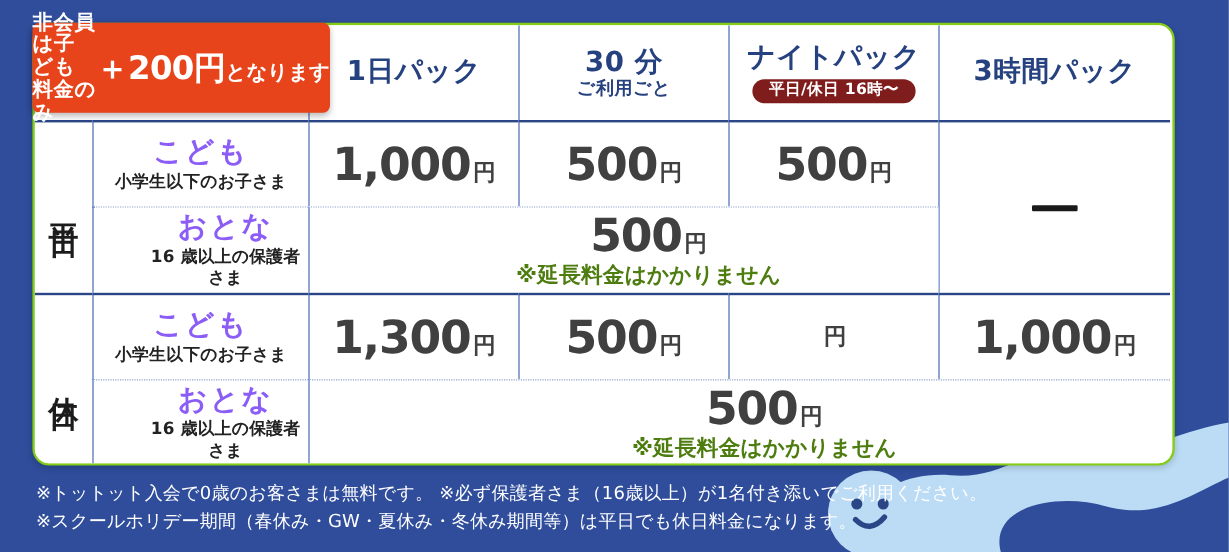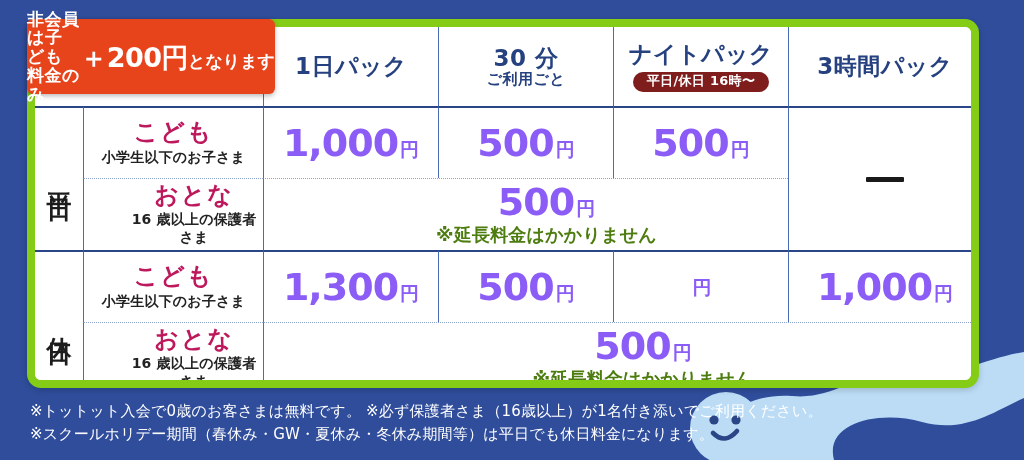--- a/index.html
+++ b/index.html
@@ -55,21 +55,21 @@
     font-weight: 800;
     letter-spacing: -.5px;
   }
 
   
   .table {
     position: absolute;
     left: 27px; top: 19px;
     width: 952px; height: 369px;
     background: #ffffff;
-    border: 8px solid #84cc16;
+    border: 2px solid #84cc16;
     border-radius: 14px;
     z-index: 2;
     display: grid;
     grid-template-columns: 48px 180px 175px 175px 175px 193px;
     grid-template-rows: 79px 72px 72px 72px 72px;
     overflow: hidden;
     box-shadow: 0 2px 6px rgba(0,0,0,.18);
   }
 
   .cell {
@@ -116,37 +116,37 @@
     color: #1c1c1c;
     font-weight: 800;
     font-size: 25px;
     writing-mode: vertical-rl;
     letter-spacing: 6px;
     line-height: 1;
   }
 
   
   .person-main {
-    color: #be185d;
+    color: #8b5cf6;
     font-weight: 800;
     font-size: 24px;
     letter-spacing: 2px;
     line-height: 1.1;
   }
   .person-sub {
     color: #222;
     font-weight: 600;
     font-size: 14px;
     margin-top: 3px;
     letter-spacing: .2px;
   }
 
   
   .price {
-    color: #8b5cf6;
+    color: #404040;
     font-weight: 800;
     font-size: 38px;
     letter-spacing: -1px;
     line-height: 1;
     display: flex;
     align-items: baseline;
   }
   .price .yen {
     font-size: 19px;
     font-weight: 700;

